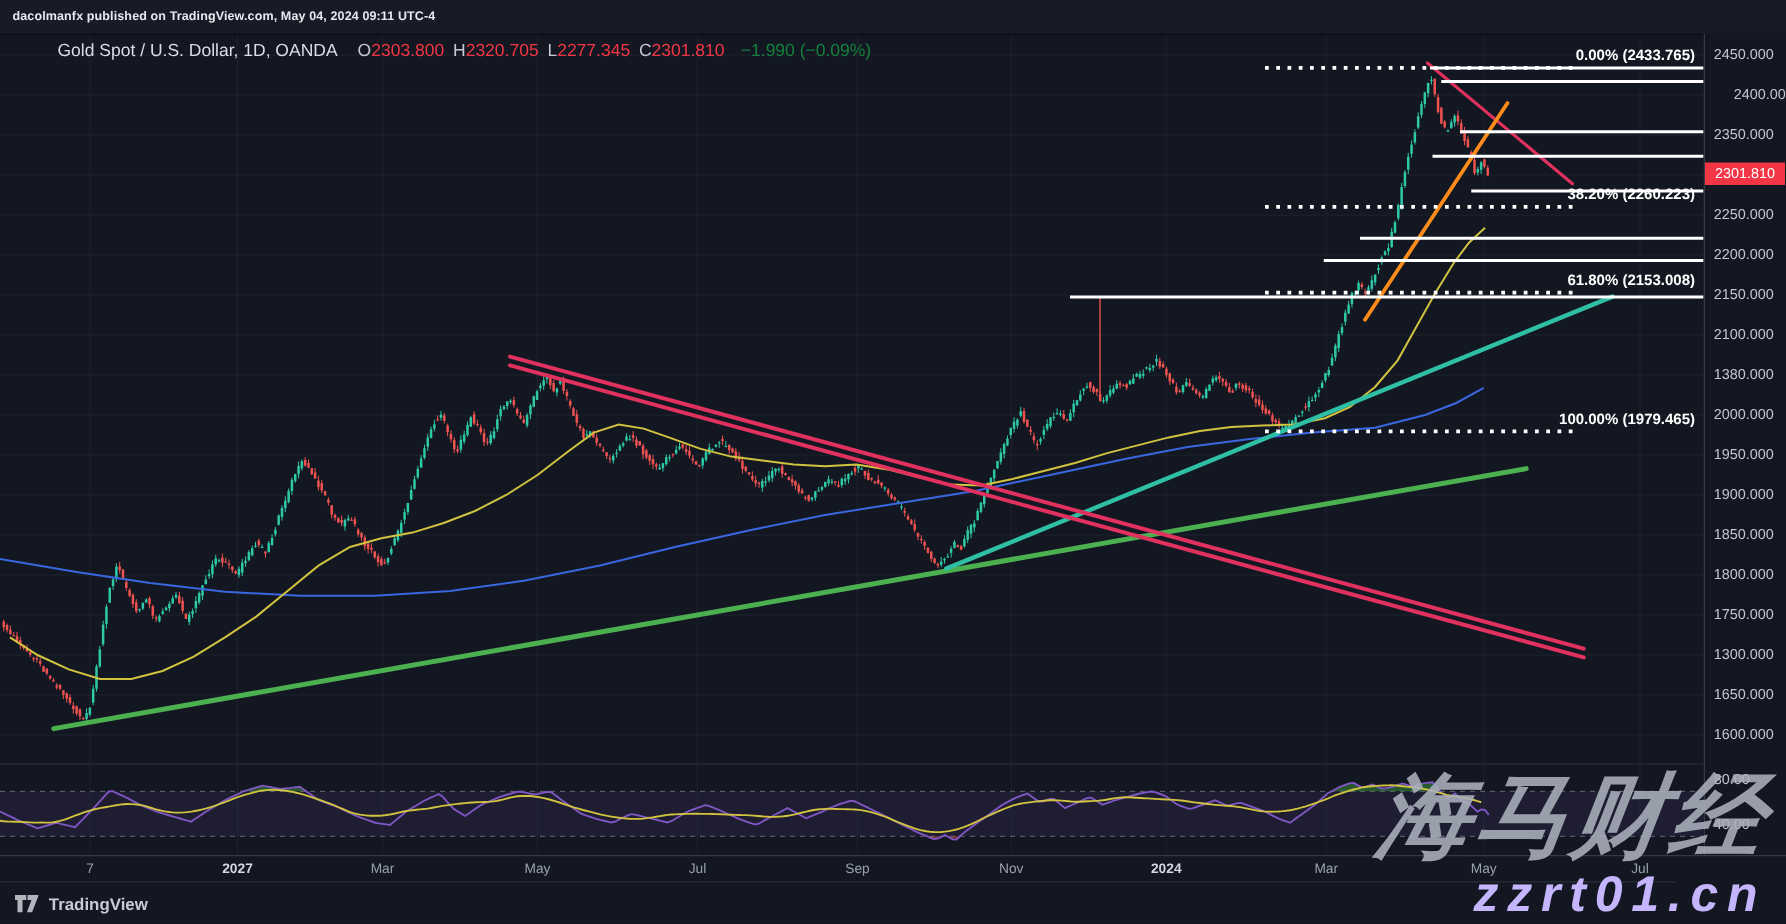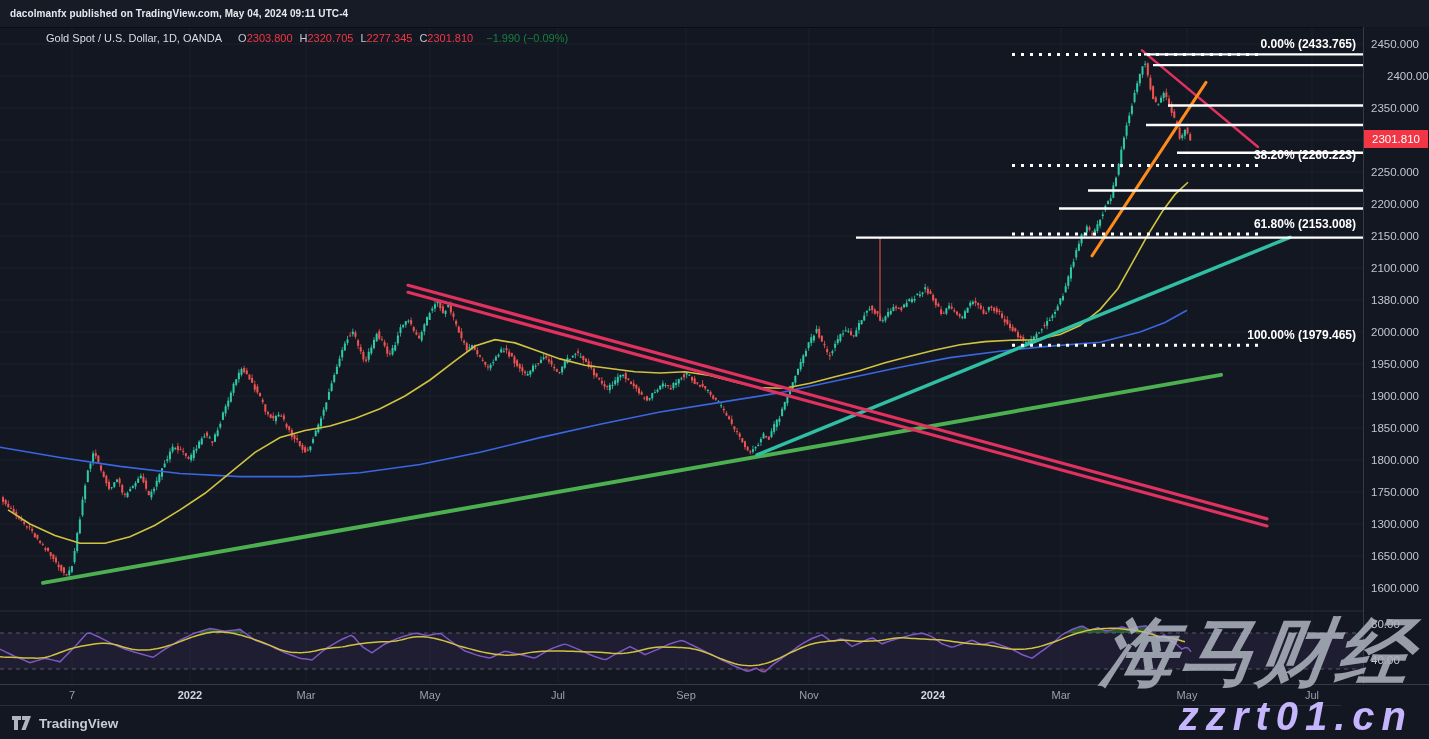--- a/index.html
+++ b/index.html
@@ -6,21 +6,21 @@
   #app{position:relative;width:1429px;height:739px;background:#131722;overflow:hidden;
        font-family:"Liberation Sans",sans-serif;-webkit-font-smoothing:antialiased;}
   
   #topbar{position:absolute;left:0;top:0;width:1429px;height:27px;background:#171b26;
           border-bottom:1px solid #090c12;display:flex;align-items:center;}
   #topbar span{color:#e7e9f0;font-size:10px;font-weight:700;padding-left:10px;letter-spacing:.1px;}
   
   #chart{position:absolute;left:0;top:27px;}
   
   #legend{position:absolute;left:46px;top:32px;display:flex;align-items:flex-end;gap:9px;
-          font-size:11px;color:#d5d8e0;z-index:10;white-space:nowrap;}
+          font-size:14px;color:#d5d8e0;z-index:10;white-space:nowrap;}
   #legend .sym{font-weight:400;color:#dadde5;}
   #legend .k{color:#c6c9d3;margin-left:7px;}
   #legend .v{color:#f23645;}
   #legend .chg{color:#15803d;margin-left:4px;}
   
   #paxis{position:absolute;left:1363px;top:27px;width:66px;height:657px;border-left:1px solid #363a45;
          background:#131722;z-index:5;}
   .plabel{position:absolute;left:7px;height:14px;line-height:14px;font-size:11.5px;color:#c3c6d0;}
   #badge{position:absolute;left:0px;top:103px;width:64px;height:18px;line-height:18px;background:#f23645;
          color:#fff;font-size:11.5px;text-align:center;font-weight:400;}
@@ -1056,21 +1056,21 @@
       <div class="plabel" style="top: 458px;">1750.000</div>
       <div class="plabel" style="top: 490px;">1300.000</div>
       <div class="plabel" style="top: 522px;">1650.000</div>
       <div class="plabel" style="top: 554px;">1600.000</div>
       <div class="plabel" style="top: 590px;">80.00</div>
       <div class="plabel" style="top: 626px;">40.00</div>
     </div>
 
   <div id="taxis">
       <div class="tlabel" style="left: 72px;">7</div>
-      <div class="tlabel yr" style="left: 190px;">2022</div>
+      <div class="tlabel yr" style="left: 190px;">2027</div>
       <div class="tlabel" style="left: 306px;">Mar</div>
       <div class="tlabel" style="left: 430px;">May</div>
       <div class="tlabel" style="left: 558px;">Jul</div>
       <div class="tlabel" style="left: 686px;">Sep</div>
       <div class="tlabel" style="left: 809px;">Nov</div>
       <div class="tlabel yr" style="left: 933px;">2024</div>
       <div class="tlabel" style="left: 1061px;">Mar</div>
       <div class="tlabel" style="left: 1187px;">May</div>
       <div class="tlabel" style="left: 1312px;">Jul</div>
     </div>

